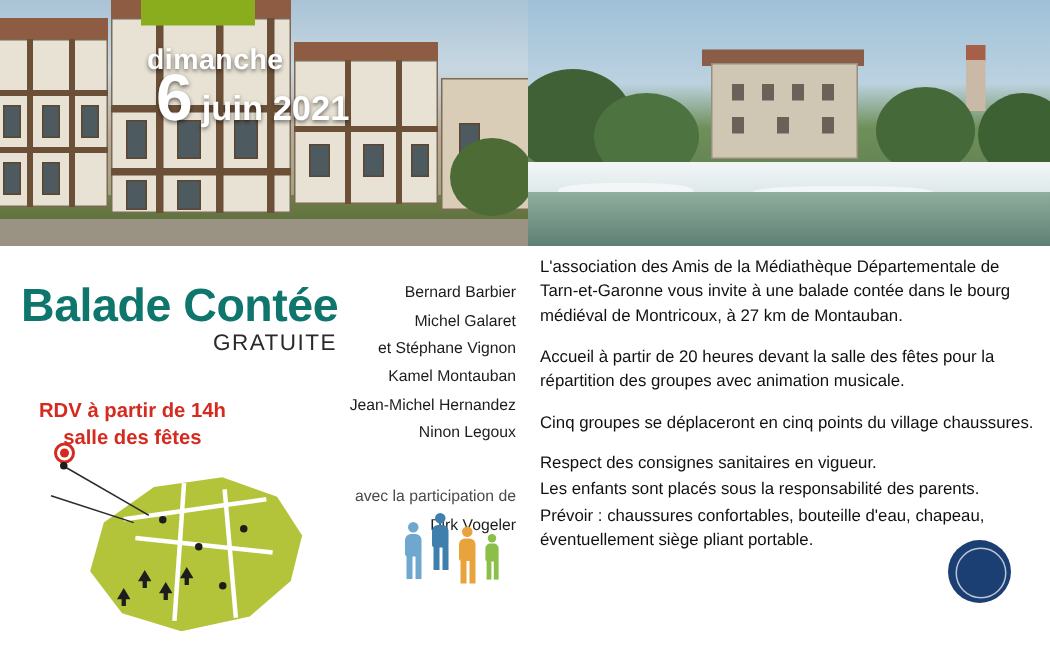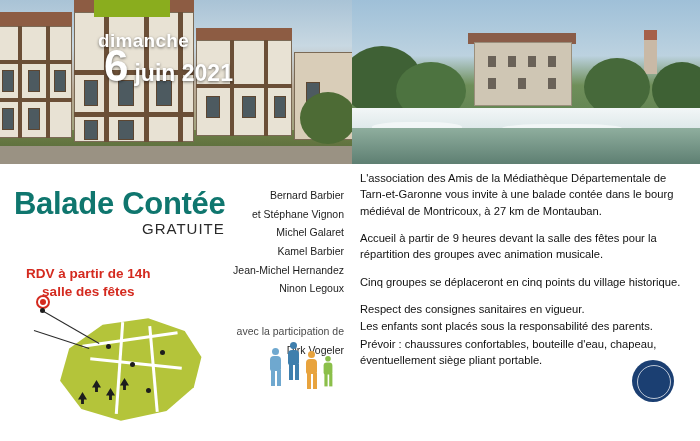--- a/index.html
+++ b/index.html
@@ -425,23 +425,23 @@
       <div class="map-dot" style="left:142px;top:58px;"></div>
       <div class="map-dot" style="left:128px;top:96px;"></div>
       <div class="map-tree" style="left:74px;top:88px;"></div>
       <div class="map-tree" style="left:88px;top:96px;"></div>
       <div class="map-tree" style="left:102px;top:86px;"></div>
       <div class="map-tree" style="left:60px;top:100px;"></div>
     </div>
 
     <div class="credits">
       <div>Bernard Barbier</div>
+      <div>Michel Galaret</div>
       <div>et Stéphane Vignon</div>
-      <div>Michel Galaret</div>
-      <div>Kamel Barbier</div>
+      <div>Kamel Montauban</div>
       <div>Jean-Michel Hernandez</div>
       <div>Ninon Legoux</div>
       <div class="with">avec la participation de</div>
       <div>Dirk Vogeler</div>
     </div>
 
     <div class="people">
       <div class="pfig" style="left:0px;top:6px;">
         <div class="h" style="background:#6fa8cf;"></div>
         <div class="b" style="background:#6fa8cf;"></div>
@@ -465,21 +465,21 @@
         <div class="b" style="background:#8bbf4a;"></div>
         <div class="l1" style="background:#8bbf4a;"></div>
         <div class="l2" style="background:#8bbf4a;"></div>
       </div>
     </div>
 
   </div>
 
   <div class="right-panel">
     <p>L'association des Amis de la Médiathèque Départementale de Tarn-et-Garonne vous invite à une balade contée dans le bourg médiéval de Montricoux, à 27 km de Montauban.</p>
-    <p>Accueil à partir de 9 heures devant la salle des fêtes pour la répartition des groupes avec animation musicale.</p>
-    <p>Cinq groupes se déplaceront en cinq points du village historique.</p>
+    <p>Accueil à partir de 20 heures devant la salle des fêtes pour la répartition des groupes avec animation musicale.</p>
+    <p>Cinq groupes se déplaceront en cinq points du village chaussures.</p>
     <p class="tight">Respect des consignes sanitaires en vigueur.</p>
     <p class="tight">Les enfants sont placés sous la responsabilité des parents.</p>
     <p class="tight">Prévoir : chaussures confortables, bouteille d'eau, chapeau, éventuellement siège pliant portable.</p>
   </div>
 
   <div class="seal"></div>
 </div>
 
 </body></html>

